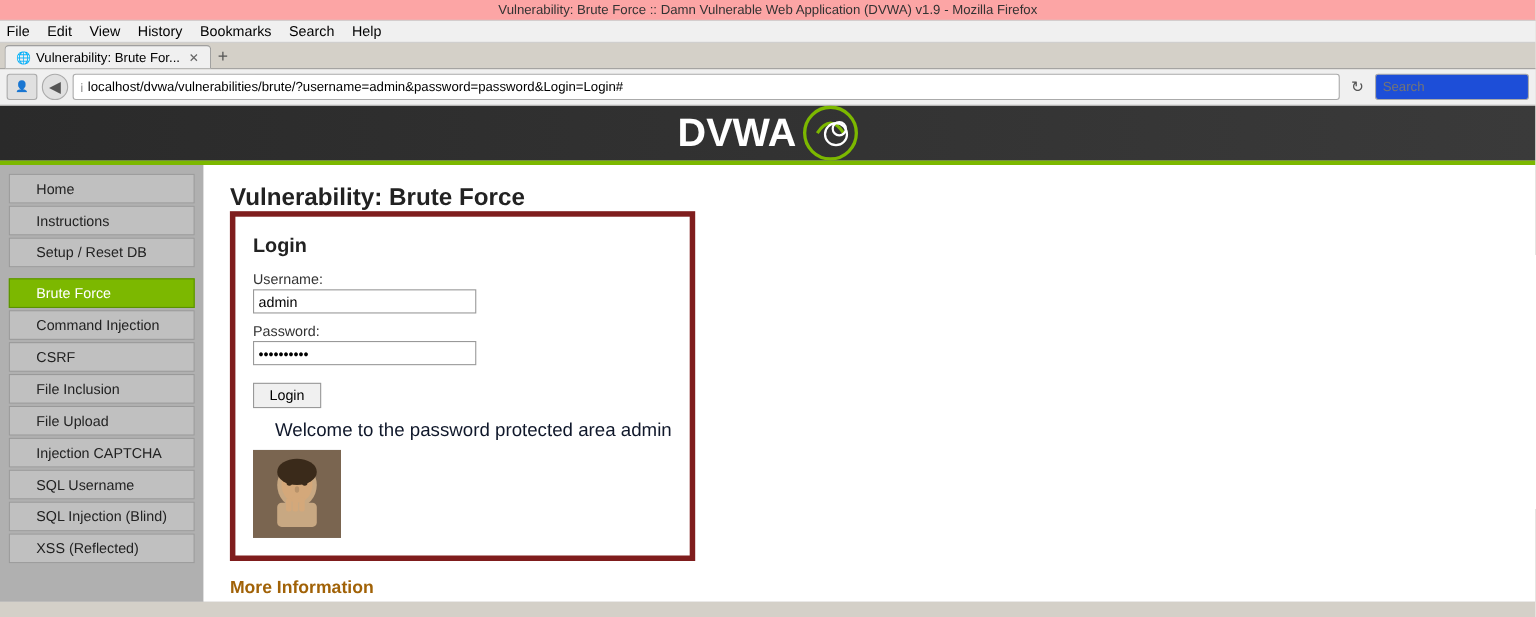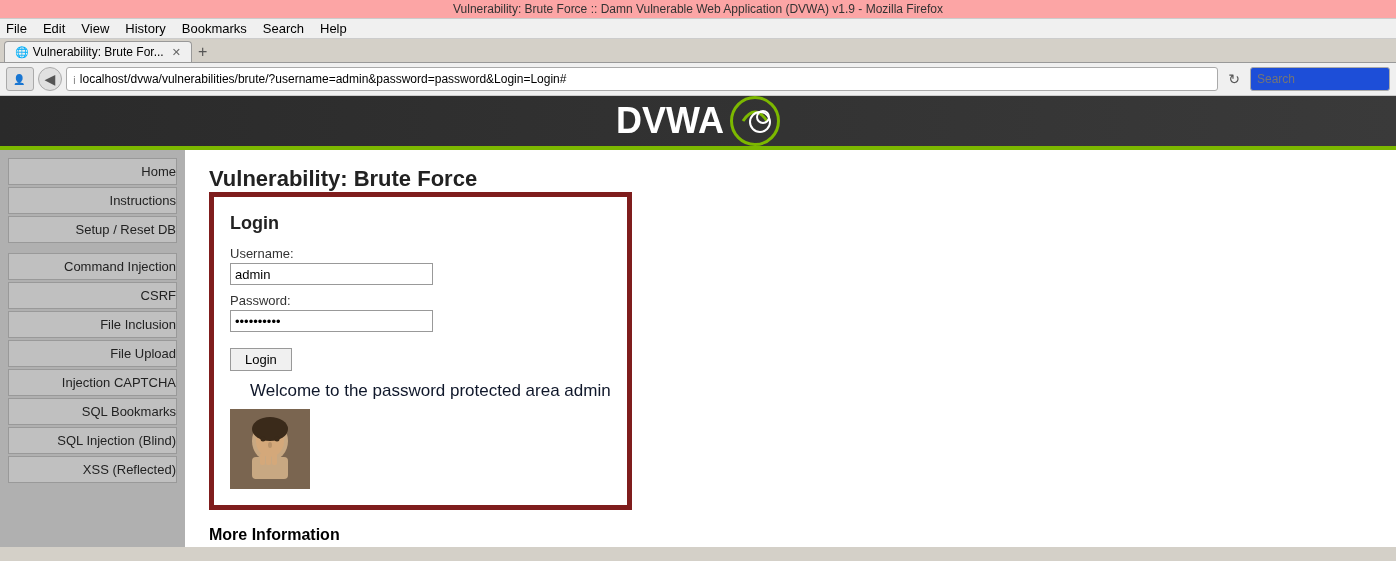--- a/index.html
+++ b/index.html
@@ -194,25 +194,24 @@
       width: 185px;
       background: #b0b0b0;
       padding: 8px;
       display: flex;
       flex-direction: column;
       gap: 2px;
     }
     .sidebar-item {
       background: #c0c0c0;
       border: 1px solid #999;
-      padding: 5px 0;
+      padding: 5px 24px;
       font-size: 13px;
       cursor: pointer;
       color: #222;
-      text-align: right;
     }
     .sidebar-item.active {
       background: #7cb800;
       color: white;
       border-color: #5a9200;
     }
     .sidebar-divider {
       height: 6px;
     }
 
@@ -278,21 +277,21 @@
       display: flex;
       align-items: center;
       justify-content: center;
       overflow: hidden;
     }
     
     .more-info-title {
       font-size: 16px;
       font-weight: bold;
       margin-top: 16px;
-      color: #000000;
+      color: #a16207;
     }
   </style>
 </head>
 <body>
 
 <div class="title-bar">
   <span>Vulnerability: Brute Force :: Damn Vulnerable Web Application (DVWA) v1.9 - Mozilla Firefox</span>
 </div>
 
 <div class="menu-bar">
@@ -339,26 +338,27 @@
     </div>
   </div>
 
   <div class="main-area">
 
     <div class="sidebar">
       <div class="sidebar-item">Home</div>
       <div class="sidebar-item">Instructions</div>
       <div class="sidebar-item">Setup / Reset DB</div>
       <div class="sidebar-divider"></div>
+      <div class="sidebar-item active">Brute Force</div>
       <div class="sidebar-item">Command Injection</div>
       <div class="sidebar-item">CSRF</div>
       <div class="sidebar-item">File Inclusion</div>
       <div class="sidebar-item">File Upload</div>
       <div class="sidebar-item">Injection CAPTCHA</div>
-      <div class="sidebar-item">SQL Bookmarks</div>
+      <div class="sidebar-item">SQL Username</div>
       <div class="sidebar-item">SQL Injection (Blind)</div>
       <div class="sidebar-item">XSS (Reflected)</div>
     </div>
 
     <div class="content-area">
       <div class="page-title">Vulnerability: Brute Force</div>
 
       <div class="login-box">
         <div class="login-title">Login</div>
 

